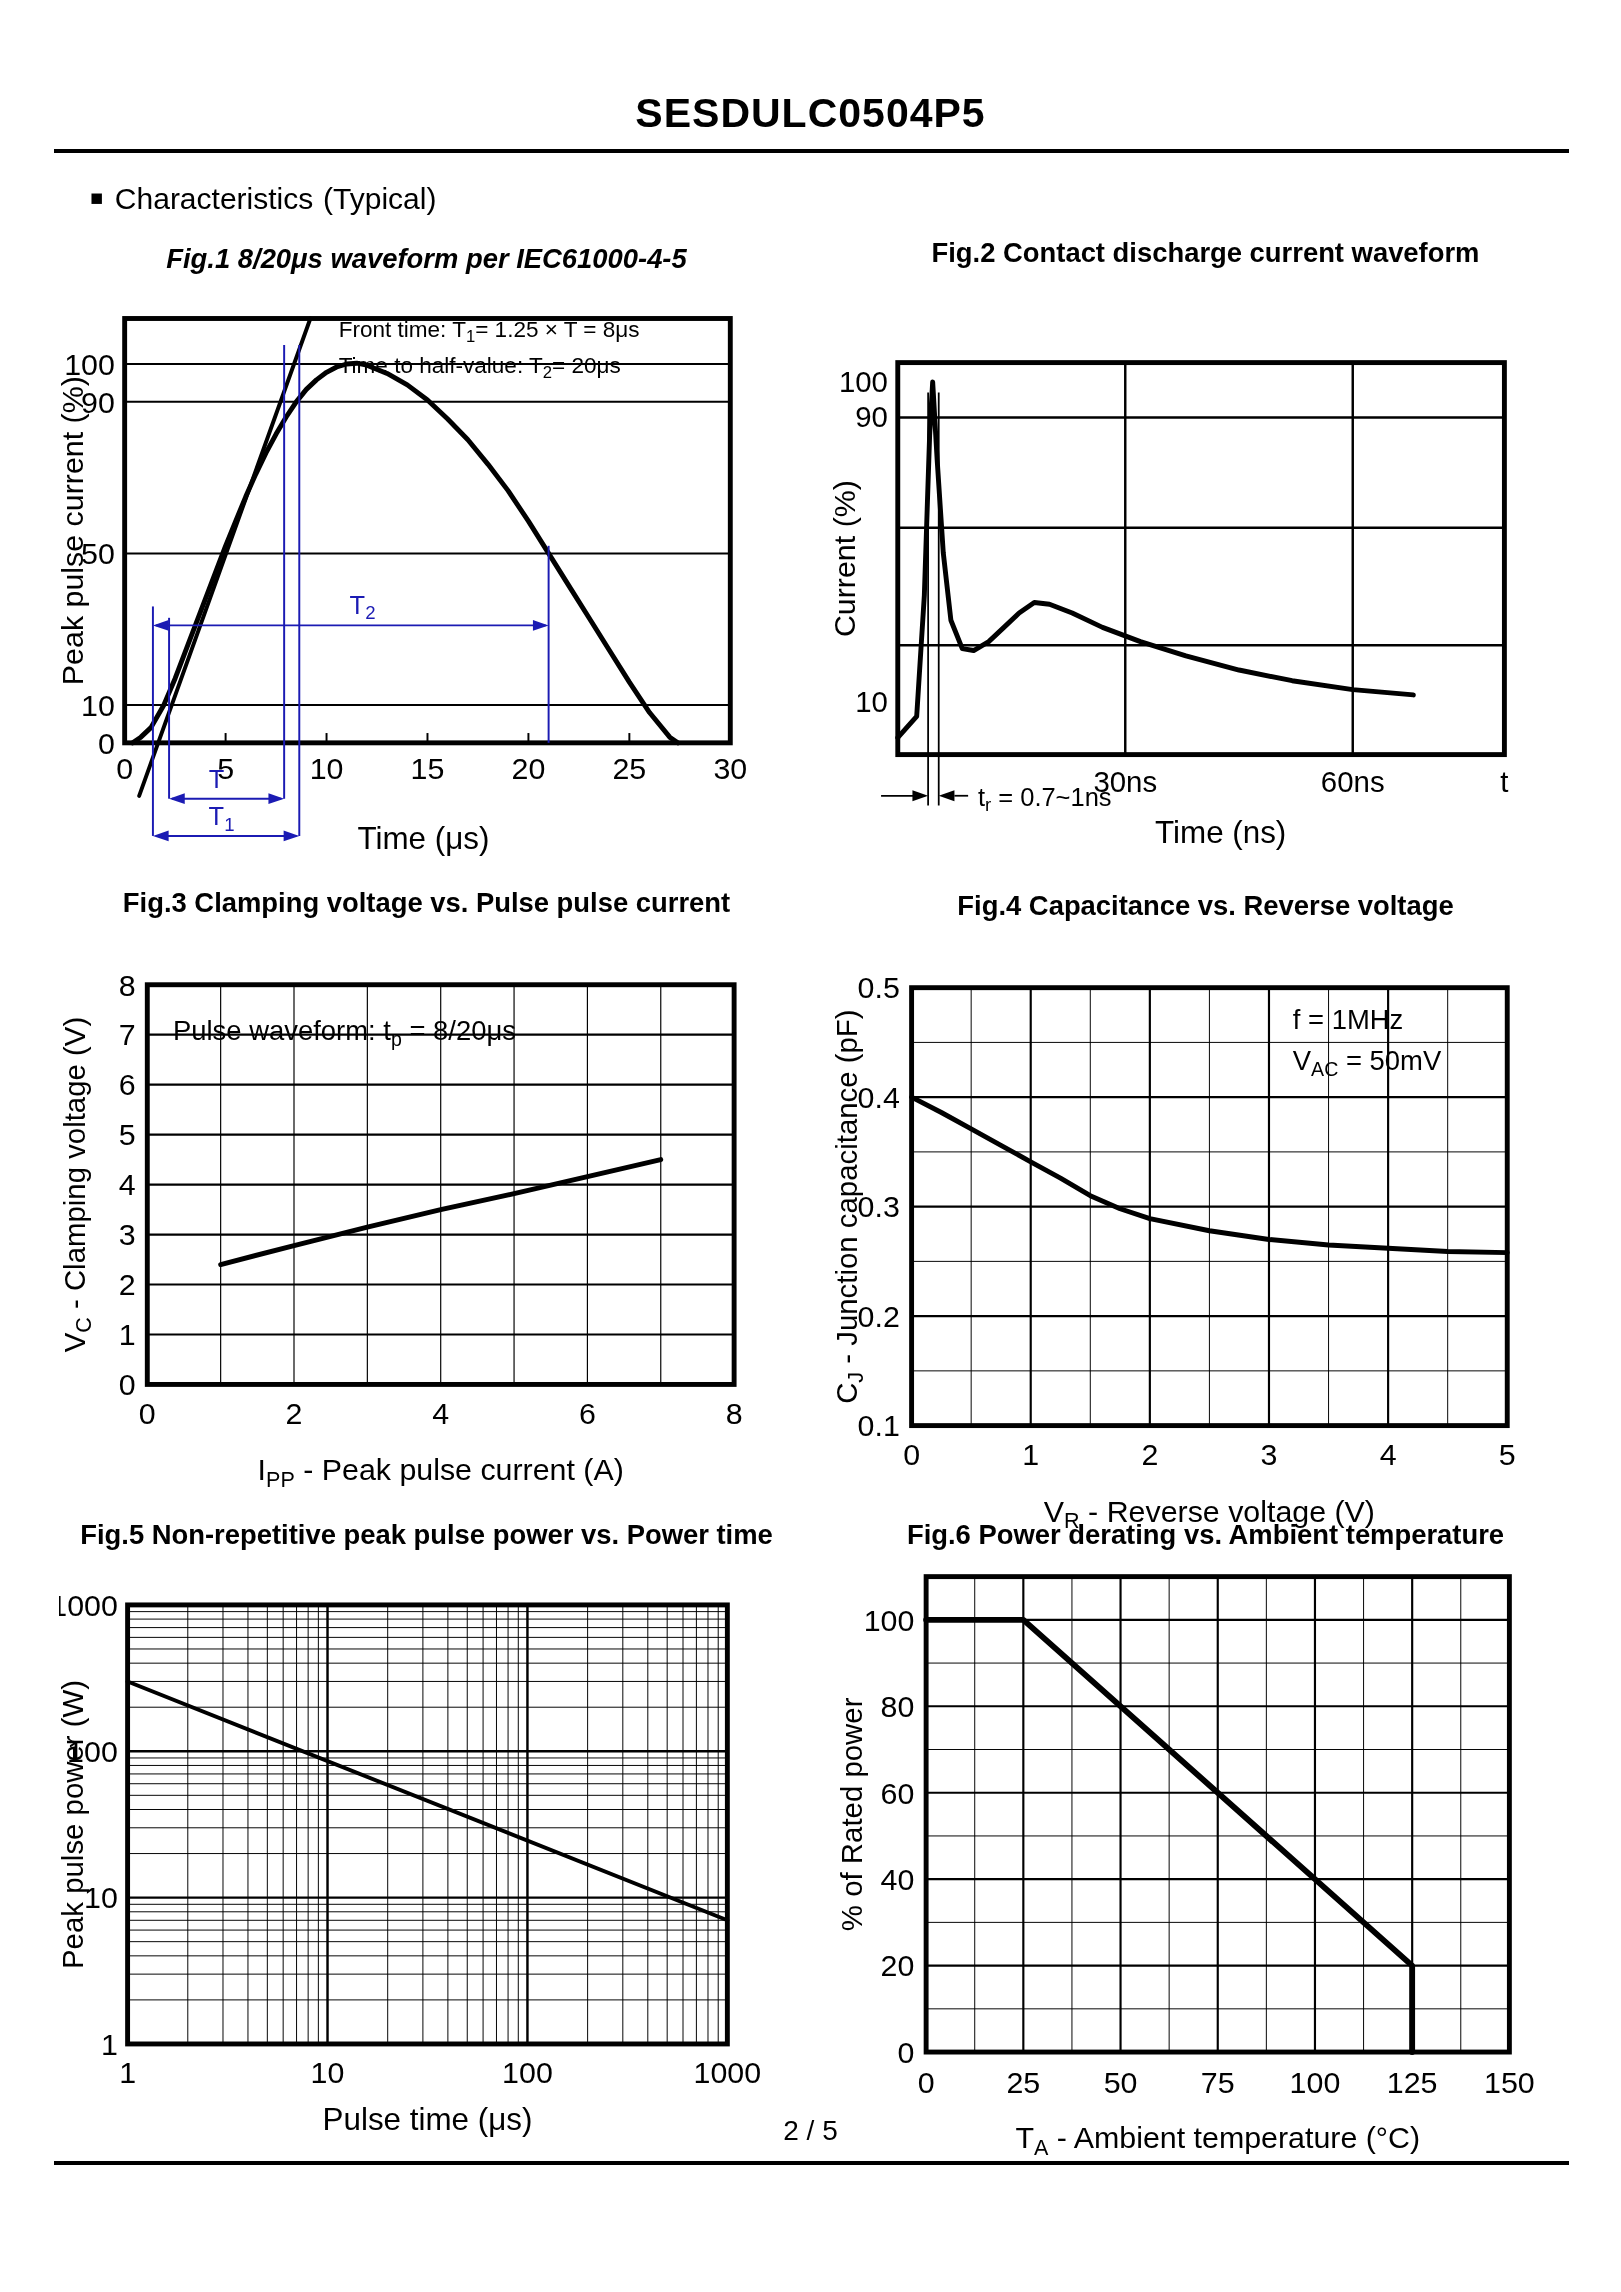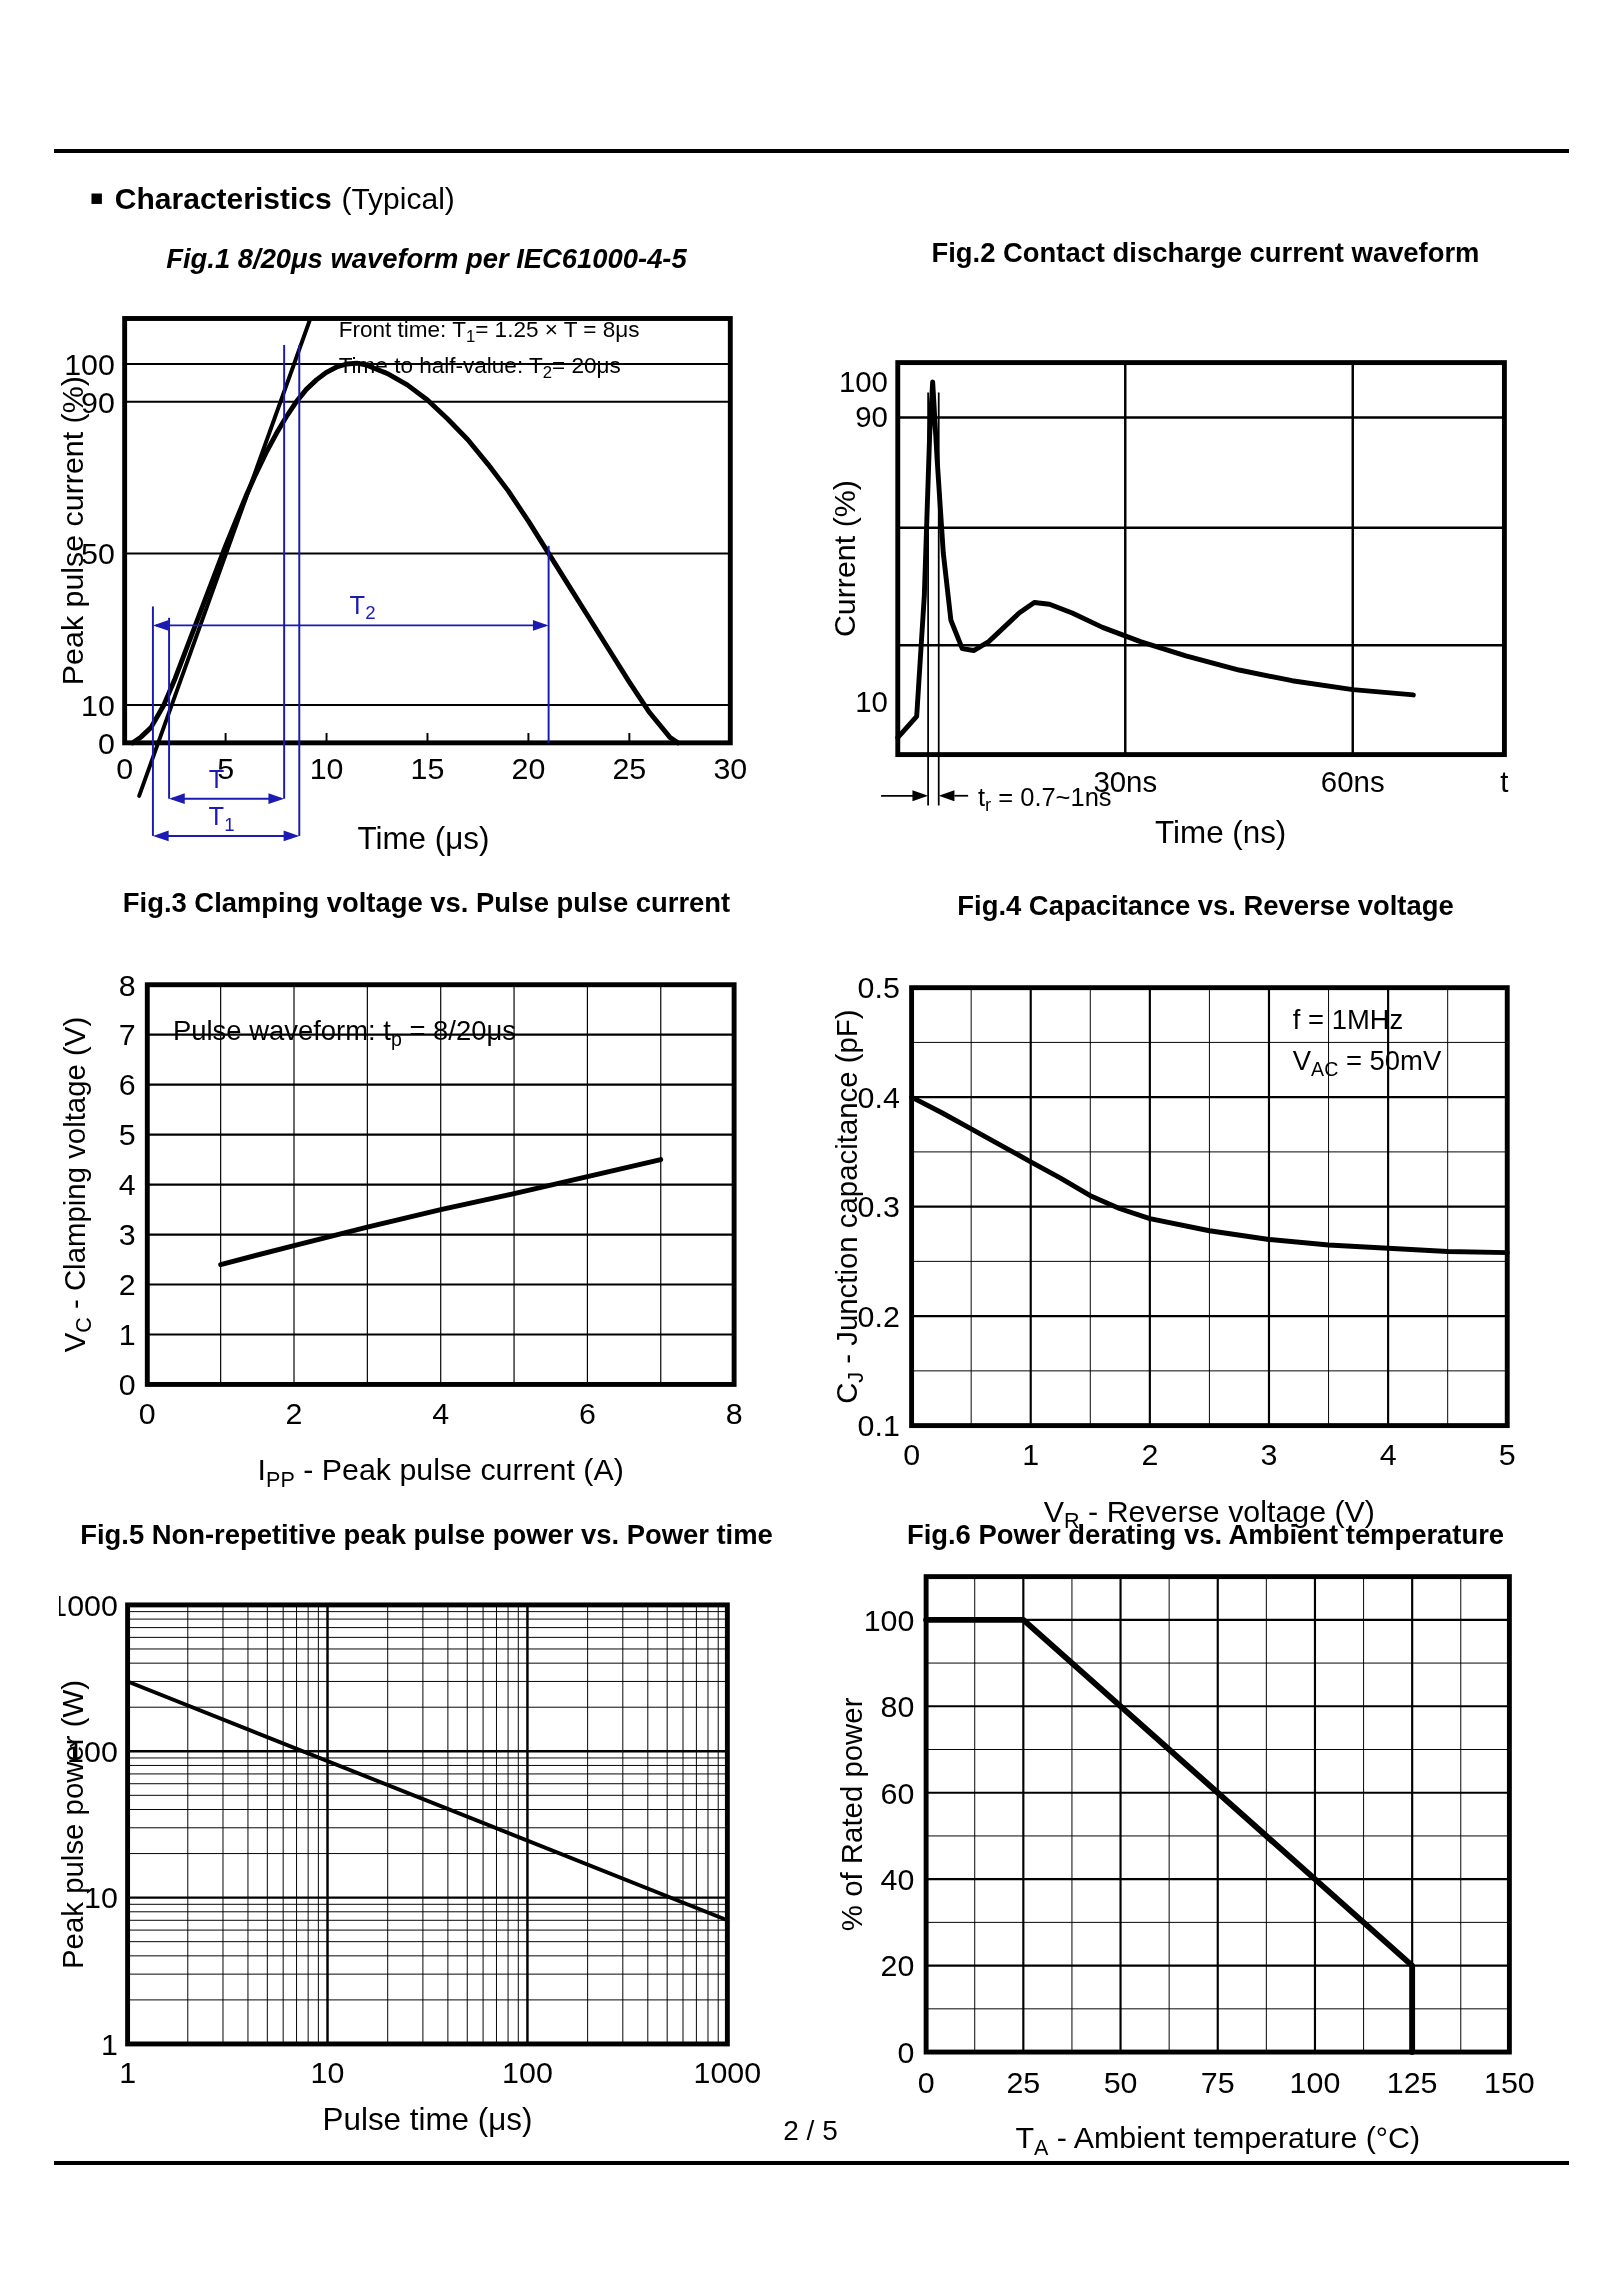--- a/index.html
+++ b/index.html
@@ -3,31 +3,32 @@
 <meta charset="utf-8">
 <style>
   html,body{margin:0;padding:0;background:#ffffff;}
   .page{position:relative;width:1621px;height:2293px;background:#fff;overflow:hidden;
         font-family:"Liberation Sans","DejaVu Sans",sans-serif;color:#000;}
   .hdr-title{position:absolute;top:90px;left:0;width:100%;text-align:center;
              font-size:41px;font-weight:bold;letter-spacing:1px;}
   .hdr-rule{position:absolute;top:149px;left:54px;width:1515px;height:3.9px;background:#000;}
   .section{position:absolute;top:182px;left:90px;font-size:30px;}
   .bullet{font-size:21.6px;vertical-align:3.9px;margin-right:11.8px;}
-  .sec-b{font-weight:bold;margin-right:9.8px;}
+  .sec-b{font-weight:normal;margin-right:9.8px;}
   .fig-title{position:absolute;text-align:center;font-weight:bold;font-size:27.4px;line-height:35px;}
   svg.chart{position:absolute;display:block;}
   .footer-num{position:absolute;top:2115px;left:0;width:100%;text-align:center;font-size:28px;}
   .footer-rule{position:absolute;top:2161px;left:54px;width:1515px;height:3.9px;background:#000;}
 </style>
 </head>
 <body>
 
 <div class="page">
 
+  <div class="hdr-title">SESDULC0504P5</div>
   <div class="hdr-rule"></div>
 
   <div class="section">
     <span class="bullet">■</span><span class="sec-b">Characteristics</span><span class="sec-n">(Typical)</span>
   </div>
 
   <div class="fig">
     <div class="fig-title" style="left:59px;top:241px;width:735px;font-style:italic;">Fig.1 8/20μs waveform per IEC61000-4-5</div>
     <svg class="chart" id="fig1-svg" width="735" height="596" style="left:59px;top:290px;" viewBox="0 0 750 608">
         <line x1="67" y1="423.3392857142857" x2="685" y2="423.3392857142857" stroke="#000" stroke-width="2"></line>

